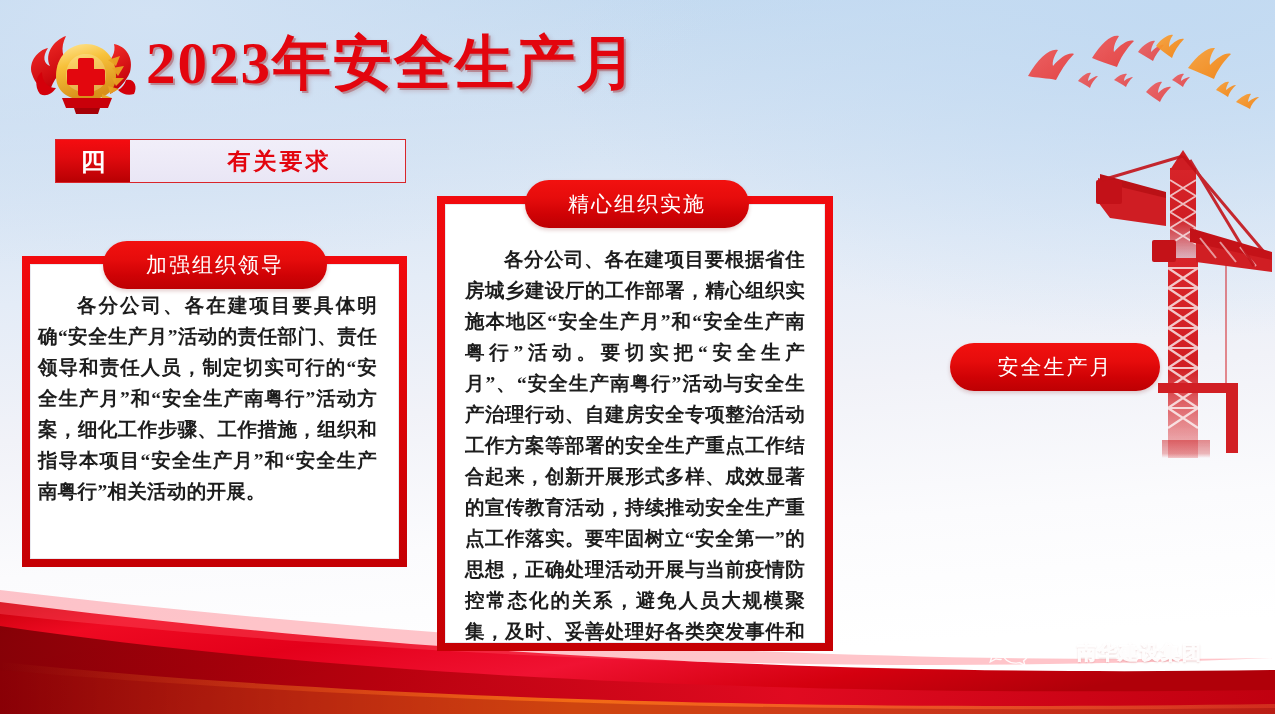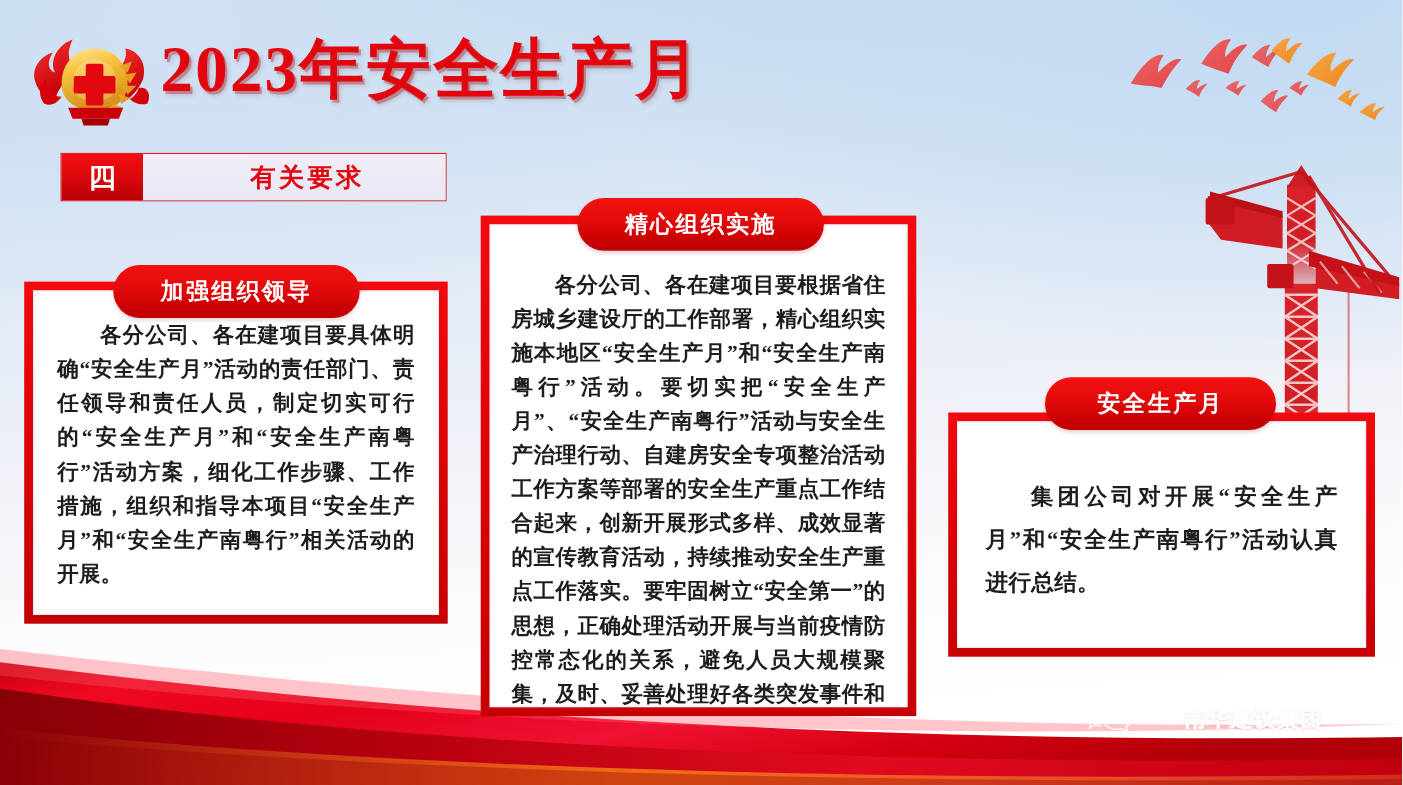--- a/index.html
+++ b/index.html
@@ -62,28 +62,28 @@
     color:#1d1d1d;font-size:19.5px;line-height:31px;
     text-align:justify;text-justify:inter-ideograph;
     font-weight:bold;
     text-indent:2em;
     letter-spacing:.3px;
   }
   .pill{
     position:absolute;height:48px;border-radius:26px;
     background:linear-gradient(180deg,#f2110f 0%,#e60c0c 38%,#cf0205 72%,#bd0003 100%);
     color:#ffffff;display:flex;align-items:center;justify-content:center;
-    font-family:"Liberation Serif",serif;font-weight:bold;font-size:21px;letter-spacing:2px;
+    font-family:"Liberation Serif",serif;font-weight:normal;font-size:21px;letter-spacing:2px;
     box-shadow:0 2px 4px rgba(120,0,0,.20);
     white-space:nowrap;
   }
 
   
   #card1{left:22px;top:256px;width:385px;height:311px;}
-  #card1 .card-inner{left:8px;top:8px;right:8px;bottom:8px;padding:26px 22px 14px 22px;}
+  #card1 .card-inner{left:8px;top:8px;right:8px;bottom:8px;padding:26px 22px 14px 8px;}
   #pill1{left:103px;top:241px;width:224px;}
 
   
   #card2{left:437px;top:196px;width:396px;height:455px;}
   #card2 .card-inner{left:8px;top:8px;right:8px;bottom:8px;padding:40px 20px 14px 20px;}
   #pill2{left:525px;top:180px;width:224px;}
 
   
   #card3{left:862px;top:375px;width:388px;height:222px;}
   #card3 .card-inner{left:8px;top:8px;right:8px;bottom:8px;padding:50px 26px 14px 26px;}
@@ -284,25 +284,20 @@
   </div>
   <div class="pill" id="pill1">加强组织领导</div>
 
   <div class="card" id="card2">
     <div class="card-inner">
       <div class="card-body">各分公司、各在建项目要根据省住房城乡建设厅的工作部署，精心组织实施本地区“安全生产月”和“安全生产南粤行”活动。要切实把“安全生产月”、“安全生产南粤行”活动与安全生产治理行动、自建房安全专项整治活动工作方案等部署的安全生产重点工作结合起来，创新开展形式多样、成效显著的宣传教育活动，持续推动安全生产重点工作落实。要牢固树立“安全第一”的思想，正确处理活动开展与当前疫情防控常态化的关系，避免人员大规模聚集，及时、妥善处理好各类突发事件和异常情况，全力确保各项活动安全有序进行，做到活动内容丰富多彩，宣传教育富有成效。</div>
     </div>
   </div>
   <div class="pill" id="pill2">精心组织实施</div>
 
-  <div class="card" id="card3">
-    <div class="card-inner">
-      <div class="card-body">集团公司对开展“安全生产月”和“安全生产南粤行”活动认真进行总结。</div>
-    </div>
-  </div>
   <div class="pill" id="pill3">安全生产月</div>
 
   <div class="wm">
     <span>
       <svg width="46" height="34" viewBox="0 0 46 34">
         <g fill="none" stroke="rgba(255,255,255,.9)" stroke-width="1.4">
           <path d="M15.5 2.5 C7.8 2.5 1.6 7.6 1.6 13.9 C1.6 17.5 3.6 20.7 6.8 22.8 L5.3 27.8 L10.8 24.9
                    C12.3 25.3 13.9 25.5 15.5 25.5 C15.9 25.5 16.3 25.5 16.7 25.4"></path>
           <path d="M30.5 9.5 C23.6 9.5 18 13.9 18 19.3 C18 24.7 23.6 29.1 30.5 29.1
                    C32 29.1 33.4 28.9 34.7 28.6 L39.9 31.3 L38.6 26.9 C41.3 25.1 43 22.4 43 19.3

